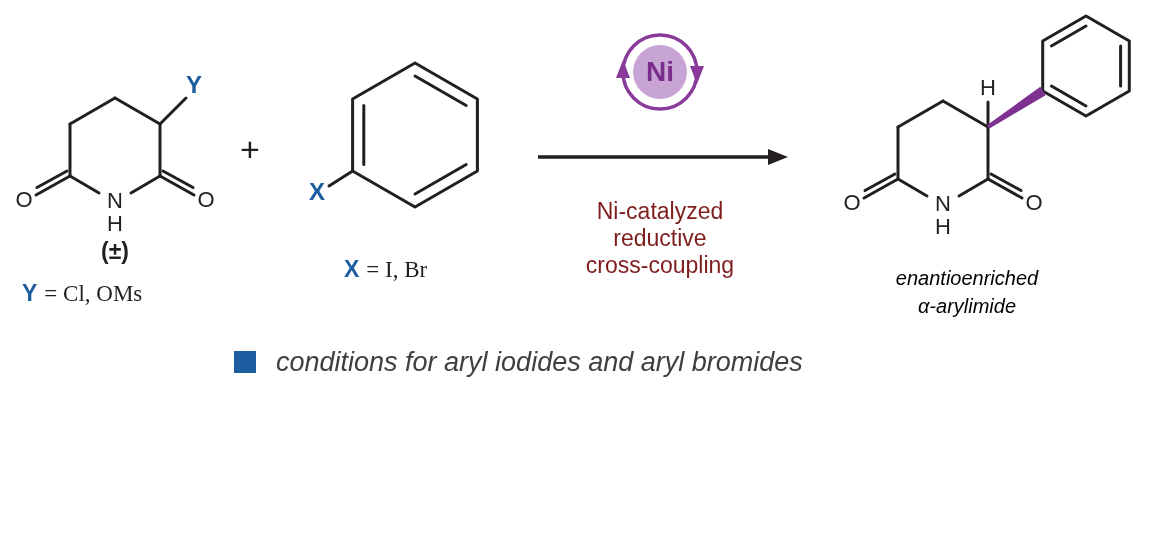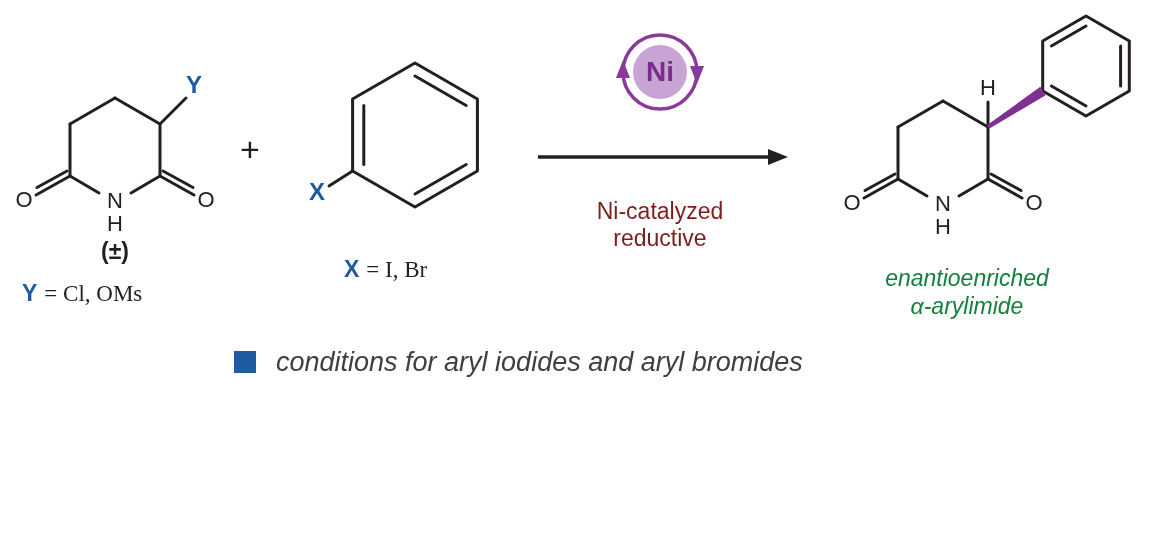--- a/index.html
+++ b/index.html
@@ -19,21 +19,21 @@
   .arrow-line{stroke:#231f20;stroke-width:3.5;}
   .arrow-head{fill:#231f20;stroke:none;}
 
   
   .racemic{font-weight:bold;font-size:23px;text-align:center;}
   .def-label{font-size:23px;white-space:nowrap;}
   .def-symbol{color:#1d5c9e;font-weight:bold;}
   .def-rest{margin-left:7px;font-family:Liberation Serif, serif;}
   .plus{font-size:34px;line-height:34px;}
   .arrow-caption{color:#7f1d1d;font-size:23px;line-height:27px;text-align:center;}
-  .product-caption{color:#15803d;font-size:23px;line-height:28px;text-align:center;font-style:italic;}
+  .product-caption{color:#000000;font-size:20px;line-height:28px;text-align:center;font-style:italic;}
   .bullet-row{display:flex;align-items:center;margin-bottom:22px;height:32px;}
   .bullet-square{width:22px;height:22px;background:#1d5c9e;flex:0 0 22px;}
   .bullet-text{font-style:italic;font-size:27px;color:#3f3f3f;margin-left:20px;white-space:nowrap;}
 </style>
 </head>
 <body>
 
 <div class="canvas">
 
   <svg class="abs" style="left:10px;top:45px" width="220" height="200" viewBox="0 0 220 200">
@@ -89,20 +89,21 @@
     <circle class="cycle-ring" cx="48" cy="48" r="37"></circle>
     <polygon class="cycle-head" points="4,54 18,54 11,36"></polygon>
     <polygon class="cycle-head" points="78,42 92,42 85,60"></polygon>
     <circle class="ni-circle" cx="48" cy="48" r="27"></circle>
     <text x="48" y="57" class="ni-label">Ni</text>
   </svg>
 
   <div class="abs arrow-caption" style="left:545px;top:198px;width:230px">
     <div>Ni-catalyzed</div>
     <div>reductive</div>
+    <div>cross-coupling</div>
   </div>
 
   <svg class="abs" style="left:838px;top:3px" width="315" height="250" viewBox="0 0 315 250">
     <g class="bonds">
       <line x1="150" y1="176" x2="150" y2="124"></line>
       <line x1="150" y1="124" x2="105" y2="98"></line>
       <line x1="105" y1="98" x2="60" y2="124"></line>
       <line x1="60" y1="124" x2="60" y2="176"></line>
       <line x1="150" y1="176" x2="121" y2="193"></line>
       <line x1="60" y1="176" x2="89" y2="193"></line>

